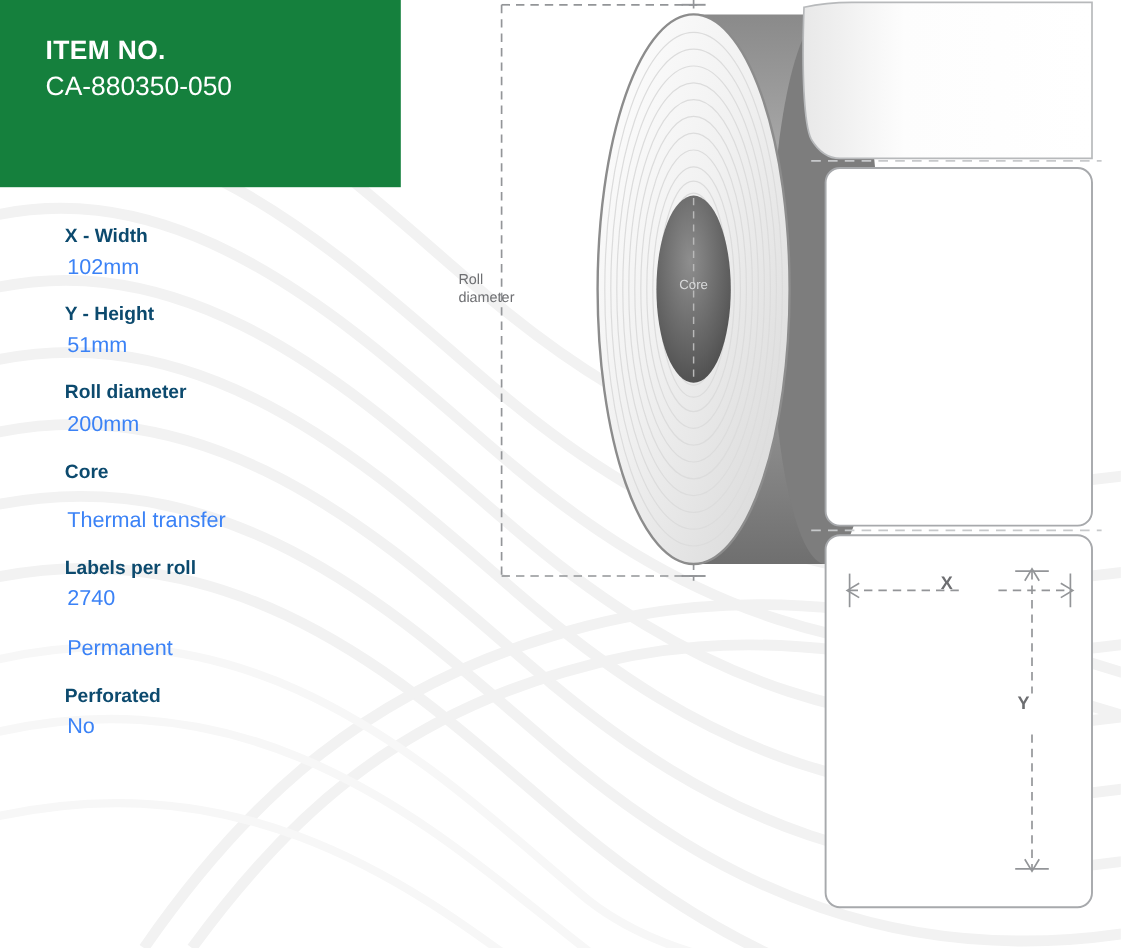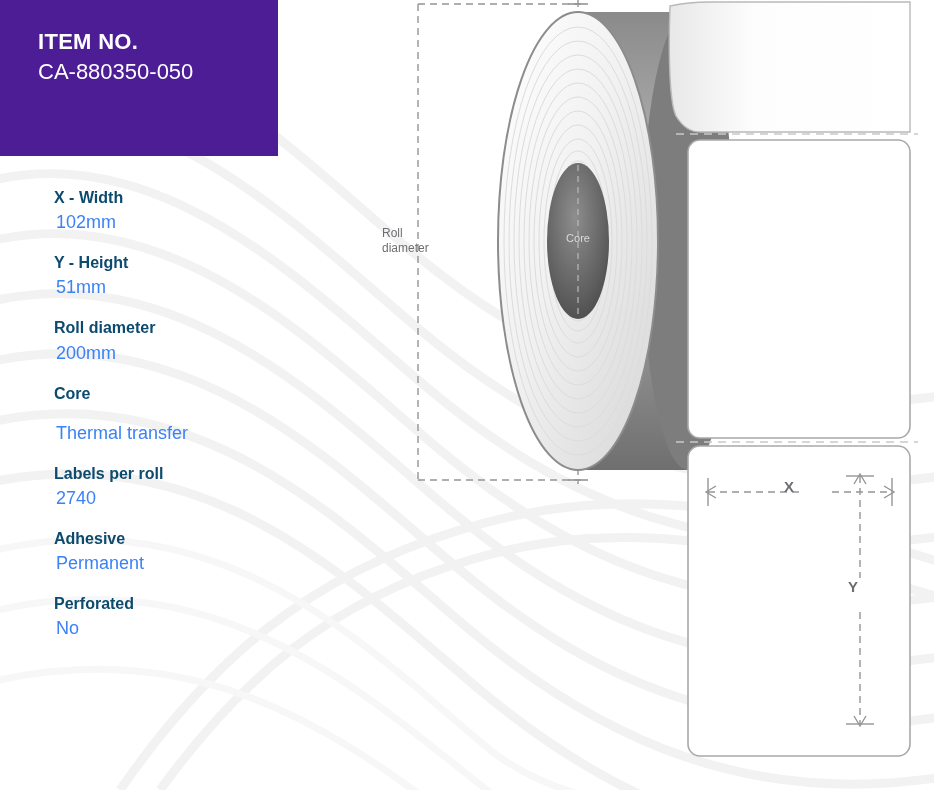--- a/index.html
+++ b/index.html
@@ -19,22 +19,22 @@
     position: absolute;
     left: 0; top: 0;
     width: 934px; height: 790px;
     z-index: 0;
   }
 
   
   #item-banner {
     position: absolute;
     left: 0; top: 0;
-    width: 278px; height: 156px;
-    background: #4c1d95;
+    width: 334px; height: 156px;
+    background: #15803d;
     z-index: 3;
     padding: 30px 0 0 38px;
   }
   #item-banner .item-label {
     color: #ffffff;
     font-size: 22px;
     font-weight: bold;
     letter-spacing: .3px;
     line-height: 1.1;
   }
@@ -160,21 +160,20 @@
   <div class="spec-row">
     <div class="spec-val">Thermal transfer</div>
   </div>
 
   <div class="spec-row">
     <div class="spec-key">Labels per roll</div>
     <div class="spec-val">2740</div>
   </div>
 
   <div class="spec-row">
-    <div class="spec-key">Adhesive</div>
     <div class="spec-val">Permanent</div>
   </div>
 
   <div class="spec-row">
     <div class="spec-key">Perforated</div>
     <div class="spec-val">No</div>
   </div>
 
 </div>
 

